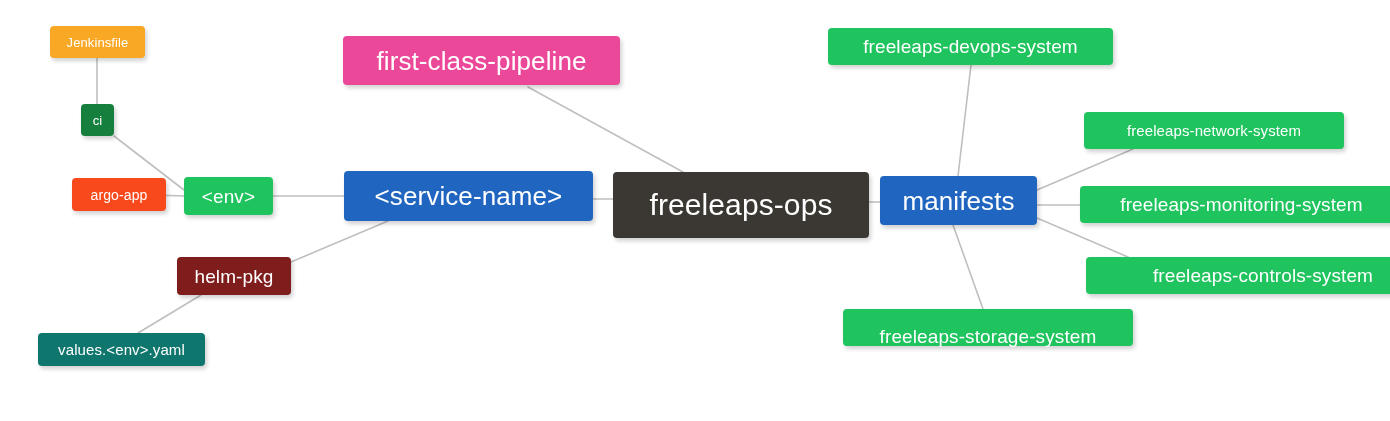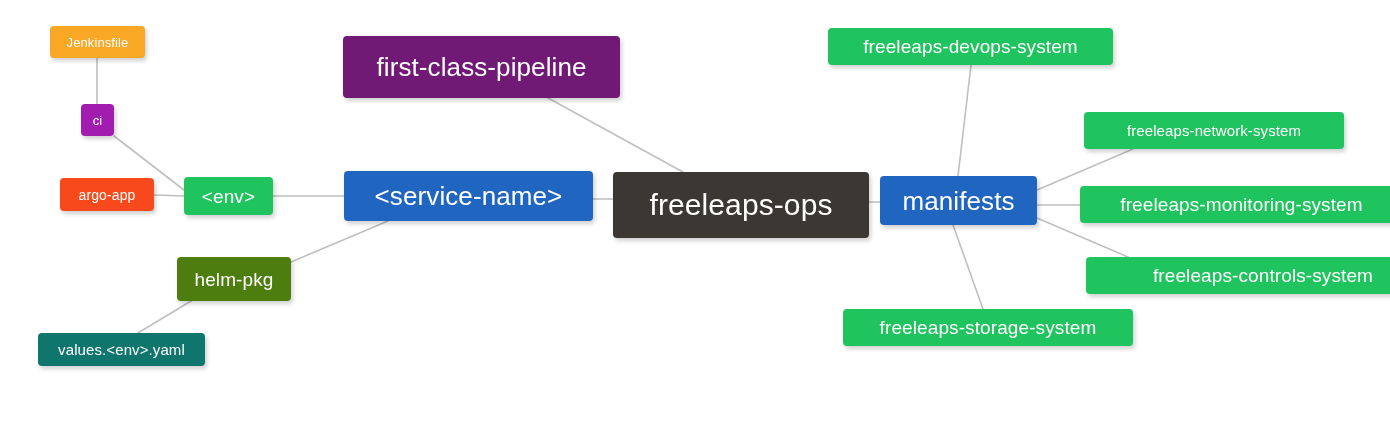--- a/index.html
+++ b/index.html
@@ -60,56 +60,56 @@
       <line x1="930" y1="176" x2="943" y2="65" stroke="#bfbfbf" stroke-width="1.6" stroke-linecap="round"></line>
       <line x1="1009" y1="190" x2="1105" y2="149" stroke="#bfbfbf" stroke-width="1.6" stroke-linecap="round"></line>
       <line x1="1009" y1="205" x2="1052" y2="205" stroke="#bfbfbf" stroke-width="1.6" stroke-linecap="round"></line>
       <line x1="1009" y1="218" x2="1100" y2="257" stroke="#bfbfbf" stroke-width="1.6" stroke-linecap="round"></line>
       <line x1="925" y1="225" x2="955" y2="309" stroke="#bfbfbf" stroke-width="1.6" stroke-linecap="round"></line>
     </svg>
   <div id="node-layer">
       <div class="node" style="left: 22px; top: 26px; width: 95px; height: 32px; background: rgb(249, 168, 38); font-size: 13px;">
         <span class="node-label">Jenkinsfile</span>
       </div>
-      <div class="node" style="left: 53px; top: 104px; width: 33px; height: 32px; background: #a21caf; font-size: 13px;">
+      <div class="node" style="left: 53px; top: 104px; width: 33px; height: 32px; background: #15803d; font-size: 13px;">
         <span class="node-label">ci</span>
       </div>
-      <div class="node" style="left: 32px; top: 178px; width: 94px; height: 33px; background: rgb(248, 73, 29); font-size: 14px;">
+      <div class="node" style="left: 44px; top: 178px; width: 94px; height: 33px; background: rgb(248, 73, 29); font-size: 14px;">
         <span class="node-label">argo-app</span>
       </div>
       <div class="node" style="left: 156px; top: 177px; width: 89px; height: 38px; background: rgb(31, 196, 94); font-size: 19px; text-align: right;">
         <span class="node-label">&lt;env&gt;</span>
       </div>
       <div class="node" style="left: 316px; top: 171px; width: 249px; height: 50px; background: rgb(32, 101, 191); font-size: 26px;">
         <span class="node-label">&lt;service-name&gt;</span>
       </div>
-      <div class="node" style="left: 315px; top: 36px; width: 277px; height: 62px; background: #701a75; font-size: 26px; align-items: center;">
+      <div class="node" style="left: 315px; top: 36px; width: 277px; height: 49px; background: #ec4899; font-size: 26px; align-items: center;">
         <span class="node-label">first-class-pipeline</span>
       </div>
       <div class="node" style="left: 585px; top: 172px; width: 256px; height: 66px; background: rgb(59, 55, 51); font-size: 30px;">
         <span class="node-label">freeleaps-ops</span>
       </div>
       <div class="node" style="left: 852px; top: 176px; width: 157px; height: 49px; background: rgb(32, 101, 191); font-size: 26px;">
         <span class="node-label">manifests</span>
       </div>
-      <div class="node" style="left: 149px; top: 257px; width: 114px; height: 44px; background: #4d7c0f; font-size: 19px;">
+      <div class="node" style="left: 149px; top: 257px; width: 114px; height: 38px; background: #7f1d1d; font-size: 19px;">
         <span class="node-label">helm-pkg</span>
       </div>
       <div class="node" style="left: 10px; top: 333px; width: 167px; height: 33px; background: #0f766e; font-size: 15px;">
         <span class="node-label">values.&lt;env&gt;.yaml</span>
       </div>
       <div class="node" style="left: 800px; top: 28px; width: 285px; height: 37px; background: rgb(31, 196, 94); font-size: 19px;">
         <span class="node-label">freeleaps-devops-system</span>
       </div>
       <div class="node" style="left: 1056px; top: 112px; width: 260px; height: 37px; background: rgb(31, 196, 94); font-size: 15px;">
         <span class="node-label">freeleaps-network-system</span>
       </div>
       <div class="node" style="left: 1052px; top: 186px; width: 323px; height: 37px; background: rgb(31, 196, 94); font-size: 19px;">
         <span class="node-label">freeleaps-monitoring-system</span>
       </div>
       <div class="node" style="left: 1058px; top: 257px; width: 354px; height: 37px; background: rgb(31, 196, 94); font-size: 19px;">
         <span class="node-label">freeleaps-controls-system</span>
       </div>
-      <div class="node" style="left: 815px; top: 309px; width: 290px; height: 37px; background: rgb(31, 196, 94); font-size: 19px;">
+      <div class="node" style="left: 815px; top: 309px; width: 290px; height: 37px; background: rgb(31, 196, 94); font-size: 19px; align-items: flex-end;">
         <span class="node-label">freeleaps-storage-system</span>
       </div>
     </div>
 </div>
 
 </body></html>

